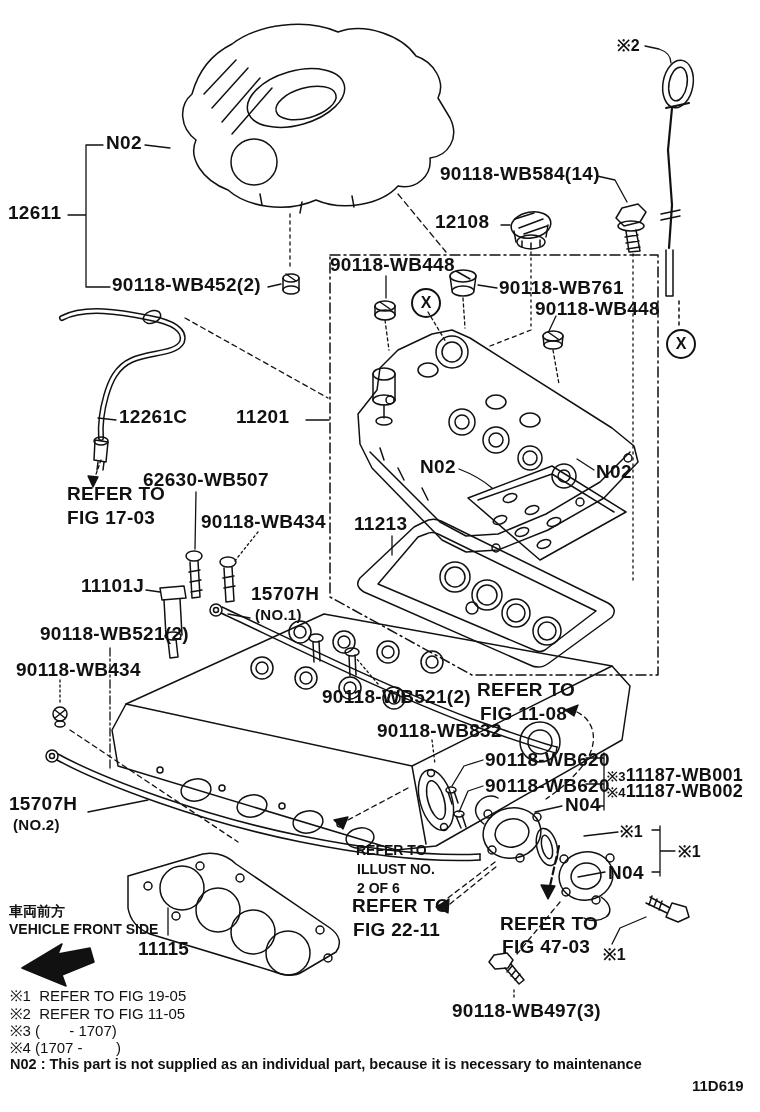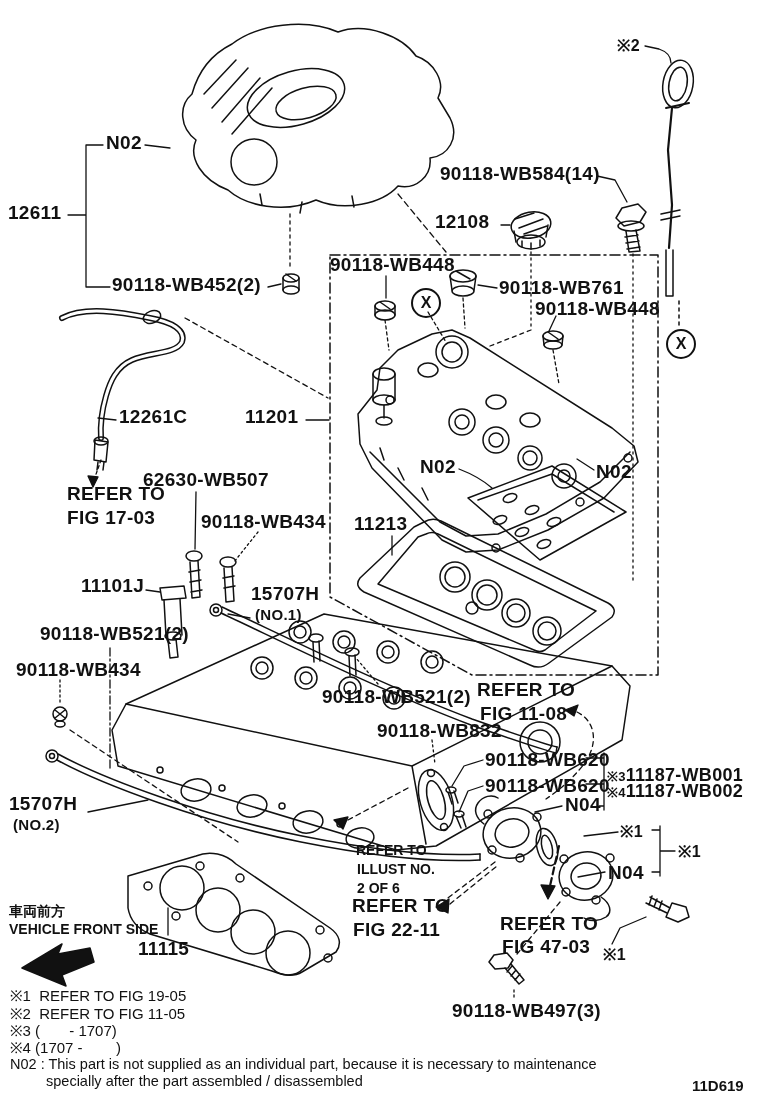--- a/index.html
+++ b/index.html
@@ -8,21 +8,21 @@
   #art{position:absolute;left:0;top:0}
   .lbl{position:absolute;font-weight:bold;font-size:19px;letter-spacing:.3px;
        white-space:nowrap;line-height:1;color:#111}
   .md{font-size:15px}
   .mark{font-size:16px}
   .big18{font-size:18px}
   .xs{font-size:13px;font-weight:bold}
   .ref3{position:absolute;font-size:14px;font-weight:600;white-space:nowrap;line-height:1}
   .smb{position:absolute;font-size:14px;font-weight:bold;white-space:nowrap;line-height:1}
   .fn{position:absolute;font-size:15px;font-weight:500;white-space:pre;line-height:1}
-  .note{position:absolute;font-size:14.5px;font-weight:400;white-space:pre;line-height:1}
+  .note{position:absolute;font-size:14.5px;font-weight:700;white-space:pre;line-height:1}
   .mono{font-family:"DejaVu Sans Mono",monospace;font-size:15px;font-weight:bold}
   .bold{font-weight:bold}
   .xmark{position:absolute;width:26px;height:26px;border:2px solid #111;border-radius:50%;
          display:flex;align-items:center;justify-content:center;
          font-size:16px;font-weight:bold;line-height:1}
 </style>
 </head>
 <body>
 
 <div id="stage">
@@ -334,21 +334,21 @@
 <div class="lbl" style="left:106px;top:133px">N02</div>
 <div class="lbl" style="left:8px;top:203px">12611</div>
 <div class="lbl" style="left:112px;top:275px">90118-WB452(2)</div>
 <div class="lbl" style="left:440px;top:164px">90118-WB584(14)</div>
 <div class="lbl" style="left:435px;top:212px">12108</div>
 <div class="lbl" style="left:330px;top:255px">90118-WB448</div>
 <div class="lbl" style="left:499px;top:278px">90118-WB761</div>
 <div class="lbl" style="left:535px;top:299px">90118-WB448</div>
 <div class="lbl mark" style="left:617px;top:38px">※2</div>
 <div class="lbl" style="left:119px;top:407px">12261C</div>
-<div class="lbl" style="left:245px;top:407px">11201</div>
+<div class="lbl" style="left:236px;top:407px">11201</div>
 <div class="lbl" style="left:143px;top:470px">62630-WB507</div>
 <div class="lbl" style="left:201px;top:512px">90118-WB434</div>
 <div class="lbl" style="left:81px;top:576px">11101J</div>
 <div class="lbl" style="left:251px;top:584px">15707H</div>
 <div class="lbl md" style="left:255px;top:607px">(NO.1)</div>
 <div class="lbl" style="left:40px;top:624px">90118-WB521(2)</div>
 <div class="lbl" style="left:16px;top:660px">90118-WB434</div>
 <div class="lbl" style="left:9px;top:794px">15707H</div>
 <div class="lbl md" style="left:13px;top:817px">(NO.2)</div>
 <div class="lbl" style="left:420px;top:457px">N02</div>
@@ -384,16 +384,15 @@
 <div class="smb" style="left:9px;top:922px">VEHICLE FRONT SIDE</div>
 
 <div class="xmark" style="left:411px;top:288px">X</div>
 <div class="xmark" style="left:666px;top:329px">X</div>
 
 <div class="fn" style="left:10px;top:988px">※1  REFER TO FIG 19-05</div>
 <div class="fn" style="left:10px;top:1006px">※2  REFER TO FIG 11-05</div>
 <div class="fn" style="left:10px;top:1023px">※3 (       - 1707)</div>
 <div class="fn" style="left:10px;top:1040px">※4 (1707 -        )</div>
 <div class="note" style="left:10px;top:1057px">N02 : This part is not supplied as an individual part, because it is necessary to maintenance</div>
-<div class="note" style="left:46px;top:1074px">specially after the part assembled / disassembled</div>
 <div class="fn bold" style="left:692px;top:1078px">11D619</div>
 
 </div>
 
 </body></html>

